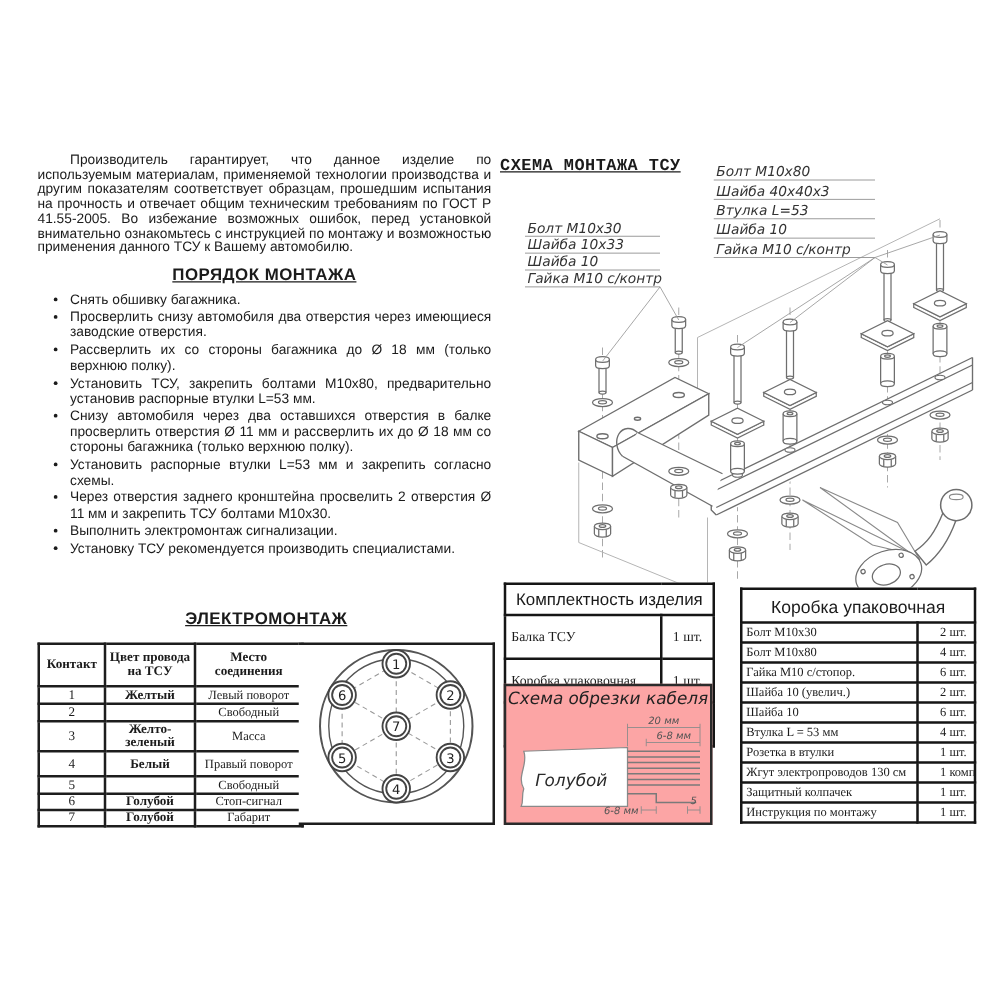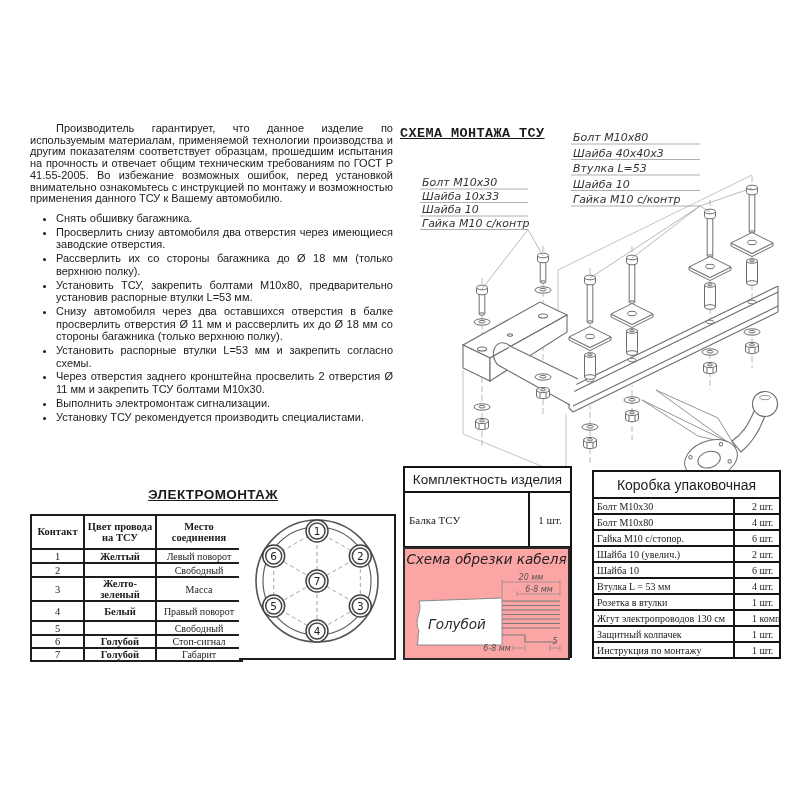--- a/index.html
+++ b/index.html
@@ -39,39 +39,40 @@
   #scheme-title .sec-title{text-align:left;}
 
   .mini-table{background:#fff;}
   .mini-table table{width:100%;font-family:"Liberation Serif",serif;}
   .mini-table th{font-family:"Liberation Sans",sans-serif;font-weight:normal;
     border:2px solid #151515;text-align:center;}
   .mini-table td{border:2px solid #151515;overflow:hidden;white-space:nowrap;}
 
   #completeness{left:403px;top:466px;width:167px;}
   #completeness th{font-size:13.5px;height:21px;}
-  #completeness td{font-size:11px;height:17px;padding:18px 4px;}
+  #completeness td{font-size:11px;height:17px;padding:8px 4px;}
   #completeness td.qty{text-align:center;padding:1px 1px;}
 
   #box-table{left:592px;top:470px;width:187px;}
   #box-table th{font-size:14px;height:23px;}
   #box-table td{font-size:10px;height:12px;padding:1px 3px;}
   #box-table td.qty{text-align:center;padding:1px 17px;}
 
   #cable-box{left:403px;top:547px;width:167px;height:113px;box-sizing:border-box;
     border:2px solid #2b2b2b;background:#fca5a5;}
   #cable-title{font-family:"DejaVu Sans",sans-serif;font-style:italic;
     font-size:13.5px;text-align:center;margin-top:2px;color:#222;}
 </style>
 </head>
 <body>
 
 <div id="intro" class="abs">Производитель гарантирует, что данное изделие по используемым материалам, применяемой технологии производства и другим показателям соответствует образцам, прошедшим испытания на прочность и отвечает общим техническим требованиям по ГОСТ Р 41.55-2005. Во избежание возможных ошибок,  перед установкой внимательно ознакомьтесь с инструкцией по монтажу и возможностью применения данного ТСУ к Вашему автомобилю.</div>
 
 <div id="order" class="abs">
+  <h2 class="sec-title">ПОРЯДОК МОНТАЖА</h2>
   <ul>
     <li>Снять обшивку багажника.</li>
     <li>Просверлить снизу автомобиля два отверстия через имеющиеся заводские отверстия.</li>
     <li>Рассверлить их со стороны багажника до Ø 18 мм (только верхнюю полку).</li>
     <li>Установить ТСУ, закрепить болтами М10х80, предварительно установив распорные втулки L=53 мм.</li>
     <li>Снизу автомобиля через два оставшихся отверстия в балке просверлить отверстия Ø 11 мм и рассверлить их до Ø 18 мм со стороны багажника (только верхнюю полку).</li>
     <li>Установить распорные втулки L=53 мм и закрепить согласно схемы.</li>
     <li>Через отверстия заднего кронштейна просвелить 2 отверстия Ø 11 мм и закрепить ТСУ болтами М10х30.</li>
     <li>Выполнить электромонтаж сигнализации.</li>
     <li>Установку ТСУ рекомендуется производить специалистами.</li>

